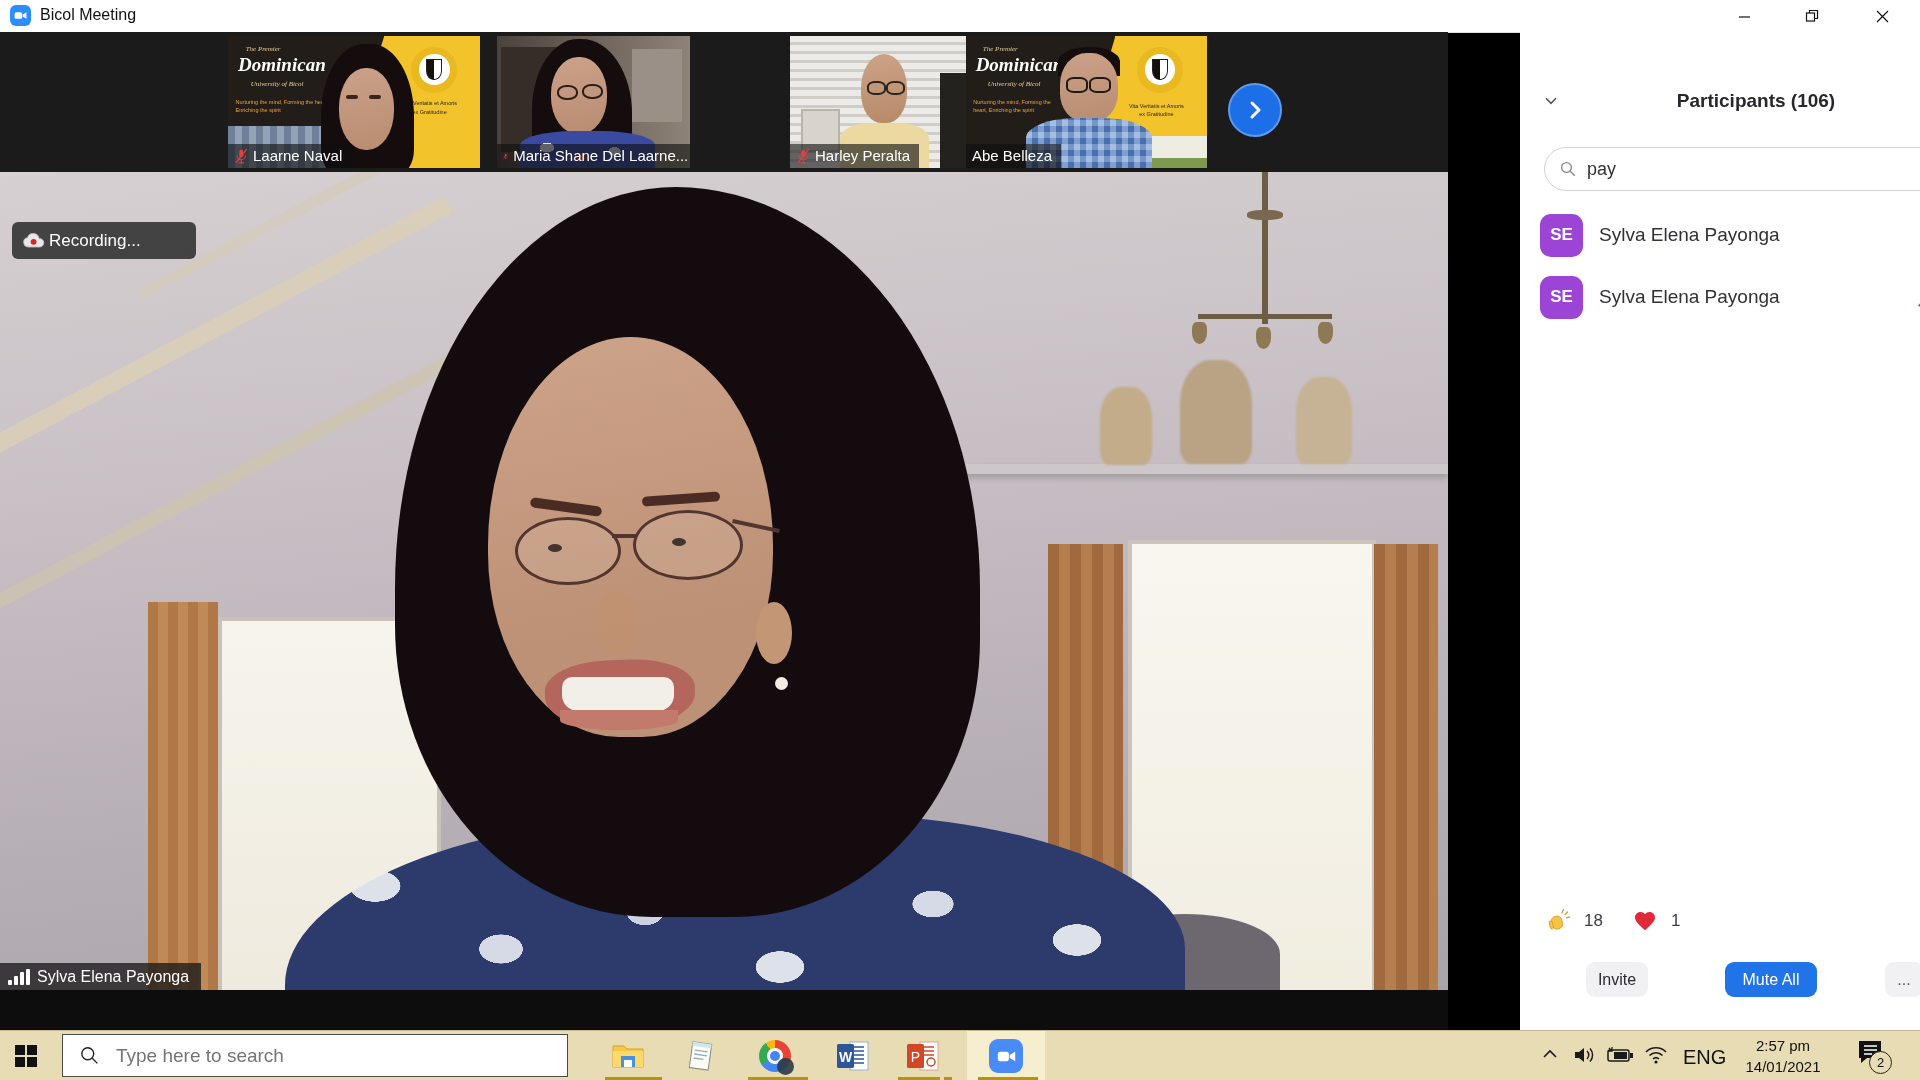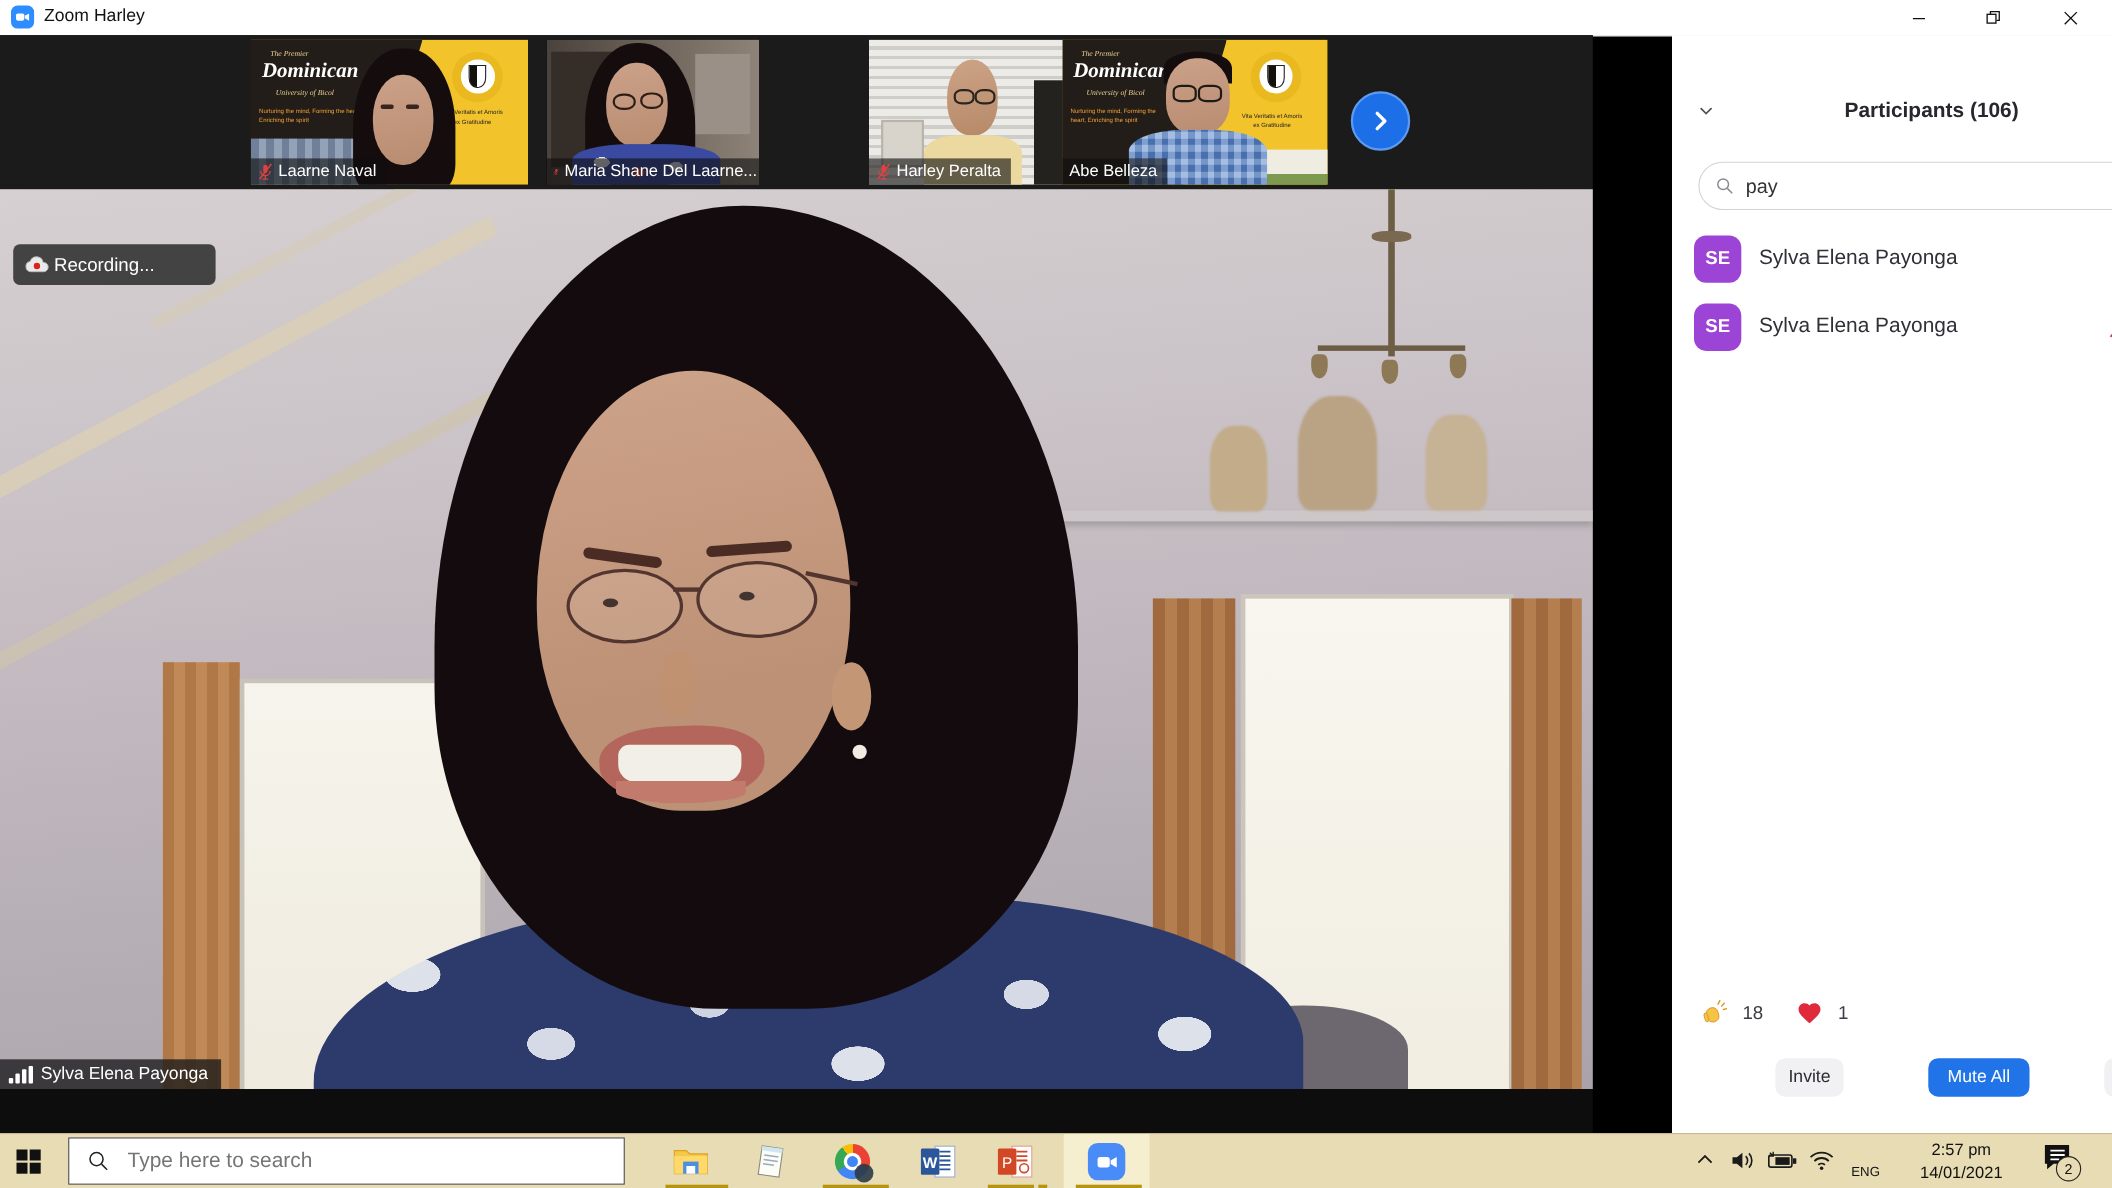--- a/index.html
+++ b/index.html
@@ -40,21 +40,21 @@
   #panel{left:1520px;top:32px;width:472px;height:998px;background:#fff;}
   #ptitle{left:0;top:58px;width:472px;text-align:center;font-size:19px;font-weight:bold;color:#27272e;}
   #psearch{left:24px;top:115px;width:426px;height:44px;border:1px solid #d2d2d8;border-radius:22px;background:#fff;display:flex;align-items:center;padding:0 14px;box-sizing:border-box;gap:8px;}
   #psearch input{border:none;outline:none;flex:1;font-size:18px;color:#333;font-family:"Liberation Sans",sans-serif;}
   .prow{left:12px;width:448px;height:58px;display:flex;align-items:center;gap:16px;padding-left:8px;box-sizing:border-box;border-radius:8px;}
   .avatar{width:43px;height:43px;border-radius:11px;background:#9b44d6;color:#fff;font-weight:bold;font-size:17px;display:flex;align-items:center;justify-content:center;}
   .pname{font-size:19px;color:#303038;flex:1;}
   .rowicons{display:flex;gap:13px;align-items:center;margin-right:6px;}
   .gico{color:#6d6d78;} .rico{color:#d83a3a;}
   #reactions{left:24px;top:876px;display:flex;align-items:center;gap:14px;font-size:17px;color:#3c3c44;}
-  .pbtn{height:35px;border-radius:9px;background:#f1f1f4;color:#2b2b30;font-size:16px;display:flex;align-items:center;justify-content:center;margin-left:28px;}
+  .pbtn{height:35px;border-radius:9px;background:#f1f1f4;color:#2b2b30;font-size:16px;display:flex;align-items:center;justify-content:center;}
   #muteall{background:#2173e8;color:#fff;}
   
   #taskbar{left:0;top:1030px;width:1920px;height:50px;background:#e8dcb4;border-top:1px solid #c6ba93;}
   #tsearch{left:62px;top:3px;width:506px;height:43px;background:#fff;border:1px solid #4a4a4a;display:flex;align-items:center;gap:14px;padding-left:16px;box-sizing:border-box;}
   #tsearch input{border:none;outline:none;font-size:19px;color:#444;width:380px;font-family:"Liberation Sans",sans-serif;background:transparent;}
   .tbicon{top:7px;width:36px;height:36px;display:flex;align-items:center;justify-content:center;}
   .indic{top:46px;height:4px;background:#b5940e;}
   .trayico{top:13px;color:#1a1a1a;}
   #clock{left:1733px;top:4px;width:100px;text-align:center;font-size:15px;color:#111;line-height:1.4;}
   .lttr{font-weight:bold;color:#fff;}
@@ -64,21 +64,21 @@
 
 <div id="root">
 
   <div class="abs" id="titlebar">
     <div class="abs zoomicon" style="left:10px;top:5px;">
       <svg width="13" height="13" viewBox="0 0 24 24">
           <rect x="1" y="6" width="14" height="12" rx="3" fill="#fff"></rect>
           <path d="M16 10l7-4v12l-7-4z" fill="#fff"></path>
         </svg>
     </div>
-    <div class="abs apptitle">Zoom Harley</div>
+    <div class="abs apptitle">Bicol Meeting</div>
     <div class="abs winbtn" style="left:1721px;top:0;">
       <svg width="13" height="13" viewBox="0 0 13 13">
           <line x1="1" y1="7" x2="12" y2="7" stroke="#111" stroke-width="1.2"></line>
         </svg>
     </div>
     <div class="abs winbtn" style="left:1789px;top:0;">
       <svg width="14" height="14" viewBox="0 0 14 14">
           <rect x="1.5" y="4" width="8" height="8" fill="none" stroke="#111" stroke-width="1.2"></rect>
           <path d="M4.5 4V1.5h8v8H10" fill="none" stroke="#111" stroke-width="1.2"></path>
         </svg>
@@ -428,21 +428,21 @@
         </svg>
     </div>
     <div class="abs trayico" style="left:1644px;">
       <svg width="24" height="22" viewBox="0 0 24 22">
           <path d="M2 8a14 14 0 0 1 20 0" fill="none" stroke="#1a1a1a" stroke-width="1.6"></path>
           <path d="M5.5 11.5a9 9 0 0 1 13 0" fill="none" stroke="#1a1a1a" stroke-width="1.6"></path>
           <path d="M9 15a4.5 4.5 0 0 1 6 0" fill="none" stroke="#1a1a1a" stroke-width="1.6"></path>
           <circle cx="12" cy="18" r="1.6" fill="#1a1a1a"></circle>
         </svg>
     </div>
-    <div class="abs" style="left:1683px;top:15px;font-size:12px;color:#111;margin-top:12px;">ENG</div>
+    <div class="abs" style="left:1683px;top:15px;font-size:20px;color:#111;">ENG</div>
     <div class="abs" id="clock">
       <div>2:57 pm</div>
       <div>14/01/2021</div>
     </div>
     <div class="abs" style="left:1855px;top:8px;">
       <svg width="30" height="28" viewBox="0 0 30 28">
           <path d="M4 2h22v17H12l-6 5v-5H4z" fill="#111"></path>
           <path d="M9 7h13M9 11h13M9 15h8" stroke="#fff" stroke-width="1.6"></path>
         </svg>
       <div style="position:absolute;left:14px;top:12px;width:21px;height:21px;border-radius:50%;background:#e8dcb4;border:1.5px solid #222;display:flex;align-items:center;justify-content:center;font-size:13px;color:#111;">2</div>

